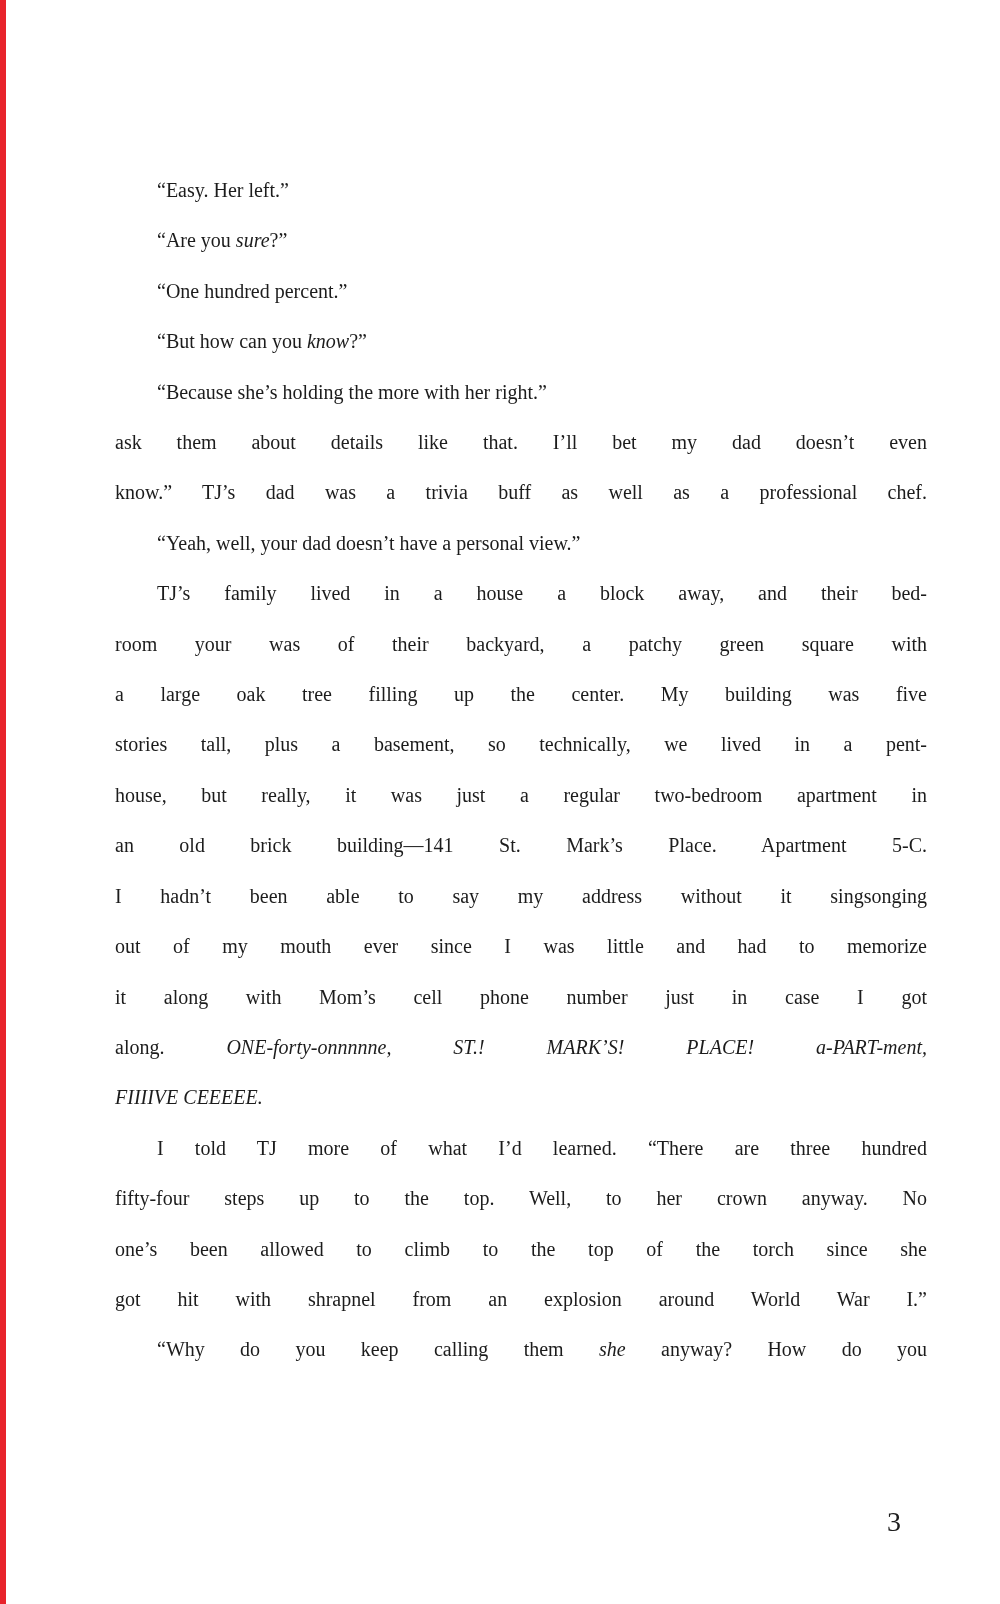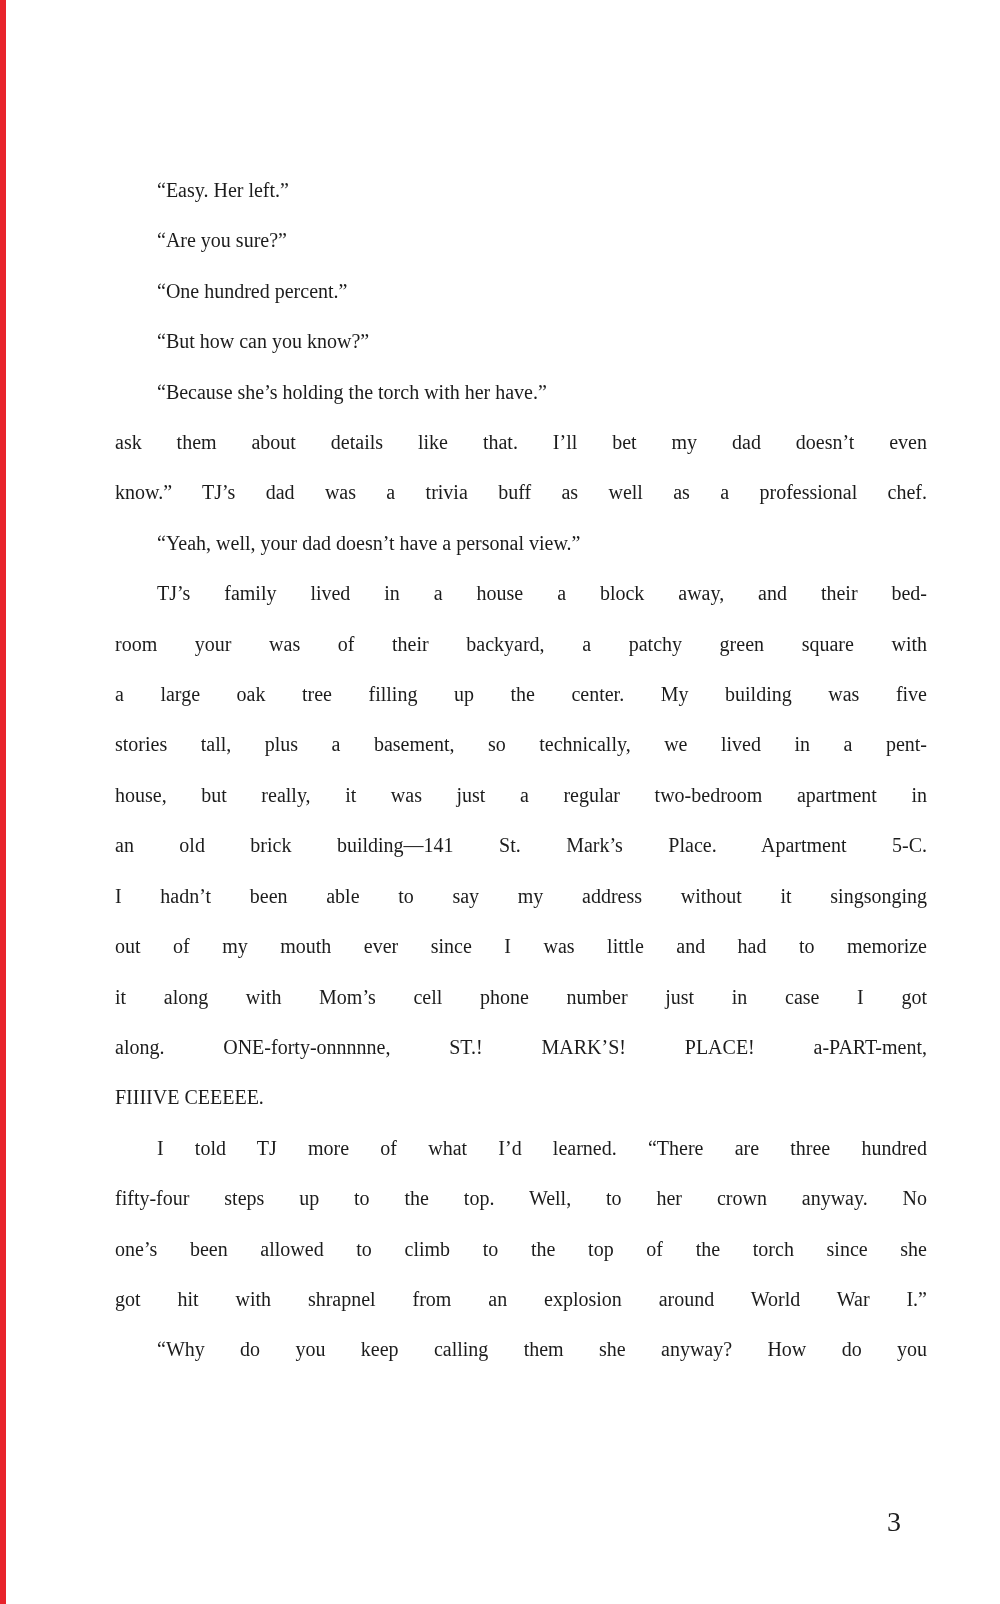--- a/index.html
+++ b/index.html
@@ -39,20 +39,21 @@
     text-align: left;
   }
   .line.justify {
     text-align: justify;
     text-align-last: justify;
   }
   .line.indent {
     text-indent: 42px;
   }
   .seg.italic {
+    font-style: italic;
   }
   .page-number {
     position: absolute;
     left: 872px;
     top: 1505px;
     width: 44px;
     text-align: center;
     color: #1c1c1c;
     font-size: 28px;
     line-height: 34px;
@@ -61,21 +62,21 @@
 </head>
 <body>
 
 <div class="page" style="background: rgb(255, 255, 255);">
   <div class="spine-edge" style="background: rgb(232, 35, 43);"></div>
   <div class="text-block" id="text-block" style="color: rgb(28, 28, 28);">
       <div class="line indent"><span class="seg">“Easy. Her left.”</span></div>
       <div class="line indent"><span class="seg">“Are you </span><span class="seg italic">sure</span><span class="seg">?”</span></div>
       <div class="line indent"><span class="seg">“One hundred percent.”</span></div>
       <div class="line indent"><span class="seg">“But how can you </span><span class="seg italic">know</span><span class="seg">?”</span></div>
-      <div class="line indent"><span class="seg">“Because she’s holding the torch with her have.”</span></div>
+      <div class="line indent"><span class="seg">“Because she’s holding the more with her right.”</span></div>
       <div class="line justify"><span class="seg">ask them about details like that. I’ll bet my dad doesn’t even</span></div>
       <div class="line justify"><span class="seg">know.” TJ’s dad was a trivia buff as well as a professional chef.</span></div>
       <div class="line indent"><span class="seg">“Yeah, well, your dad doesn’t have a personal view.”</span></div>
       <div class="line justify indent"><span class="seg">TJ’s family lived in a house a block away, and their bed-</span></div>
       <div class="line justify"><span class="seg">room your was of their backyard, a patchy green square with</span></div>
       <div class="line justify"><span class="seg">a large oak tree filling up the center. My building was five</span></div>
       <div class="line justify"><span class="seg">stories tall, plus a basement, so technically, we lived in a pent-</span></div>
       <div class="line justify"><span class="seg">house, but really, it was just a regular two-bedroom apartment in</span></div>
       <div class="line justify"><span class="seg">an old brick building—141 St. Mark’s Place. Apartment 5-C.</span></div>
       <div class="line justify"><span class="seg">I hadn’t been able to say my address without it singsonging</span></div>

